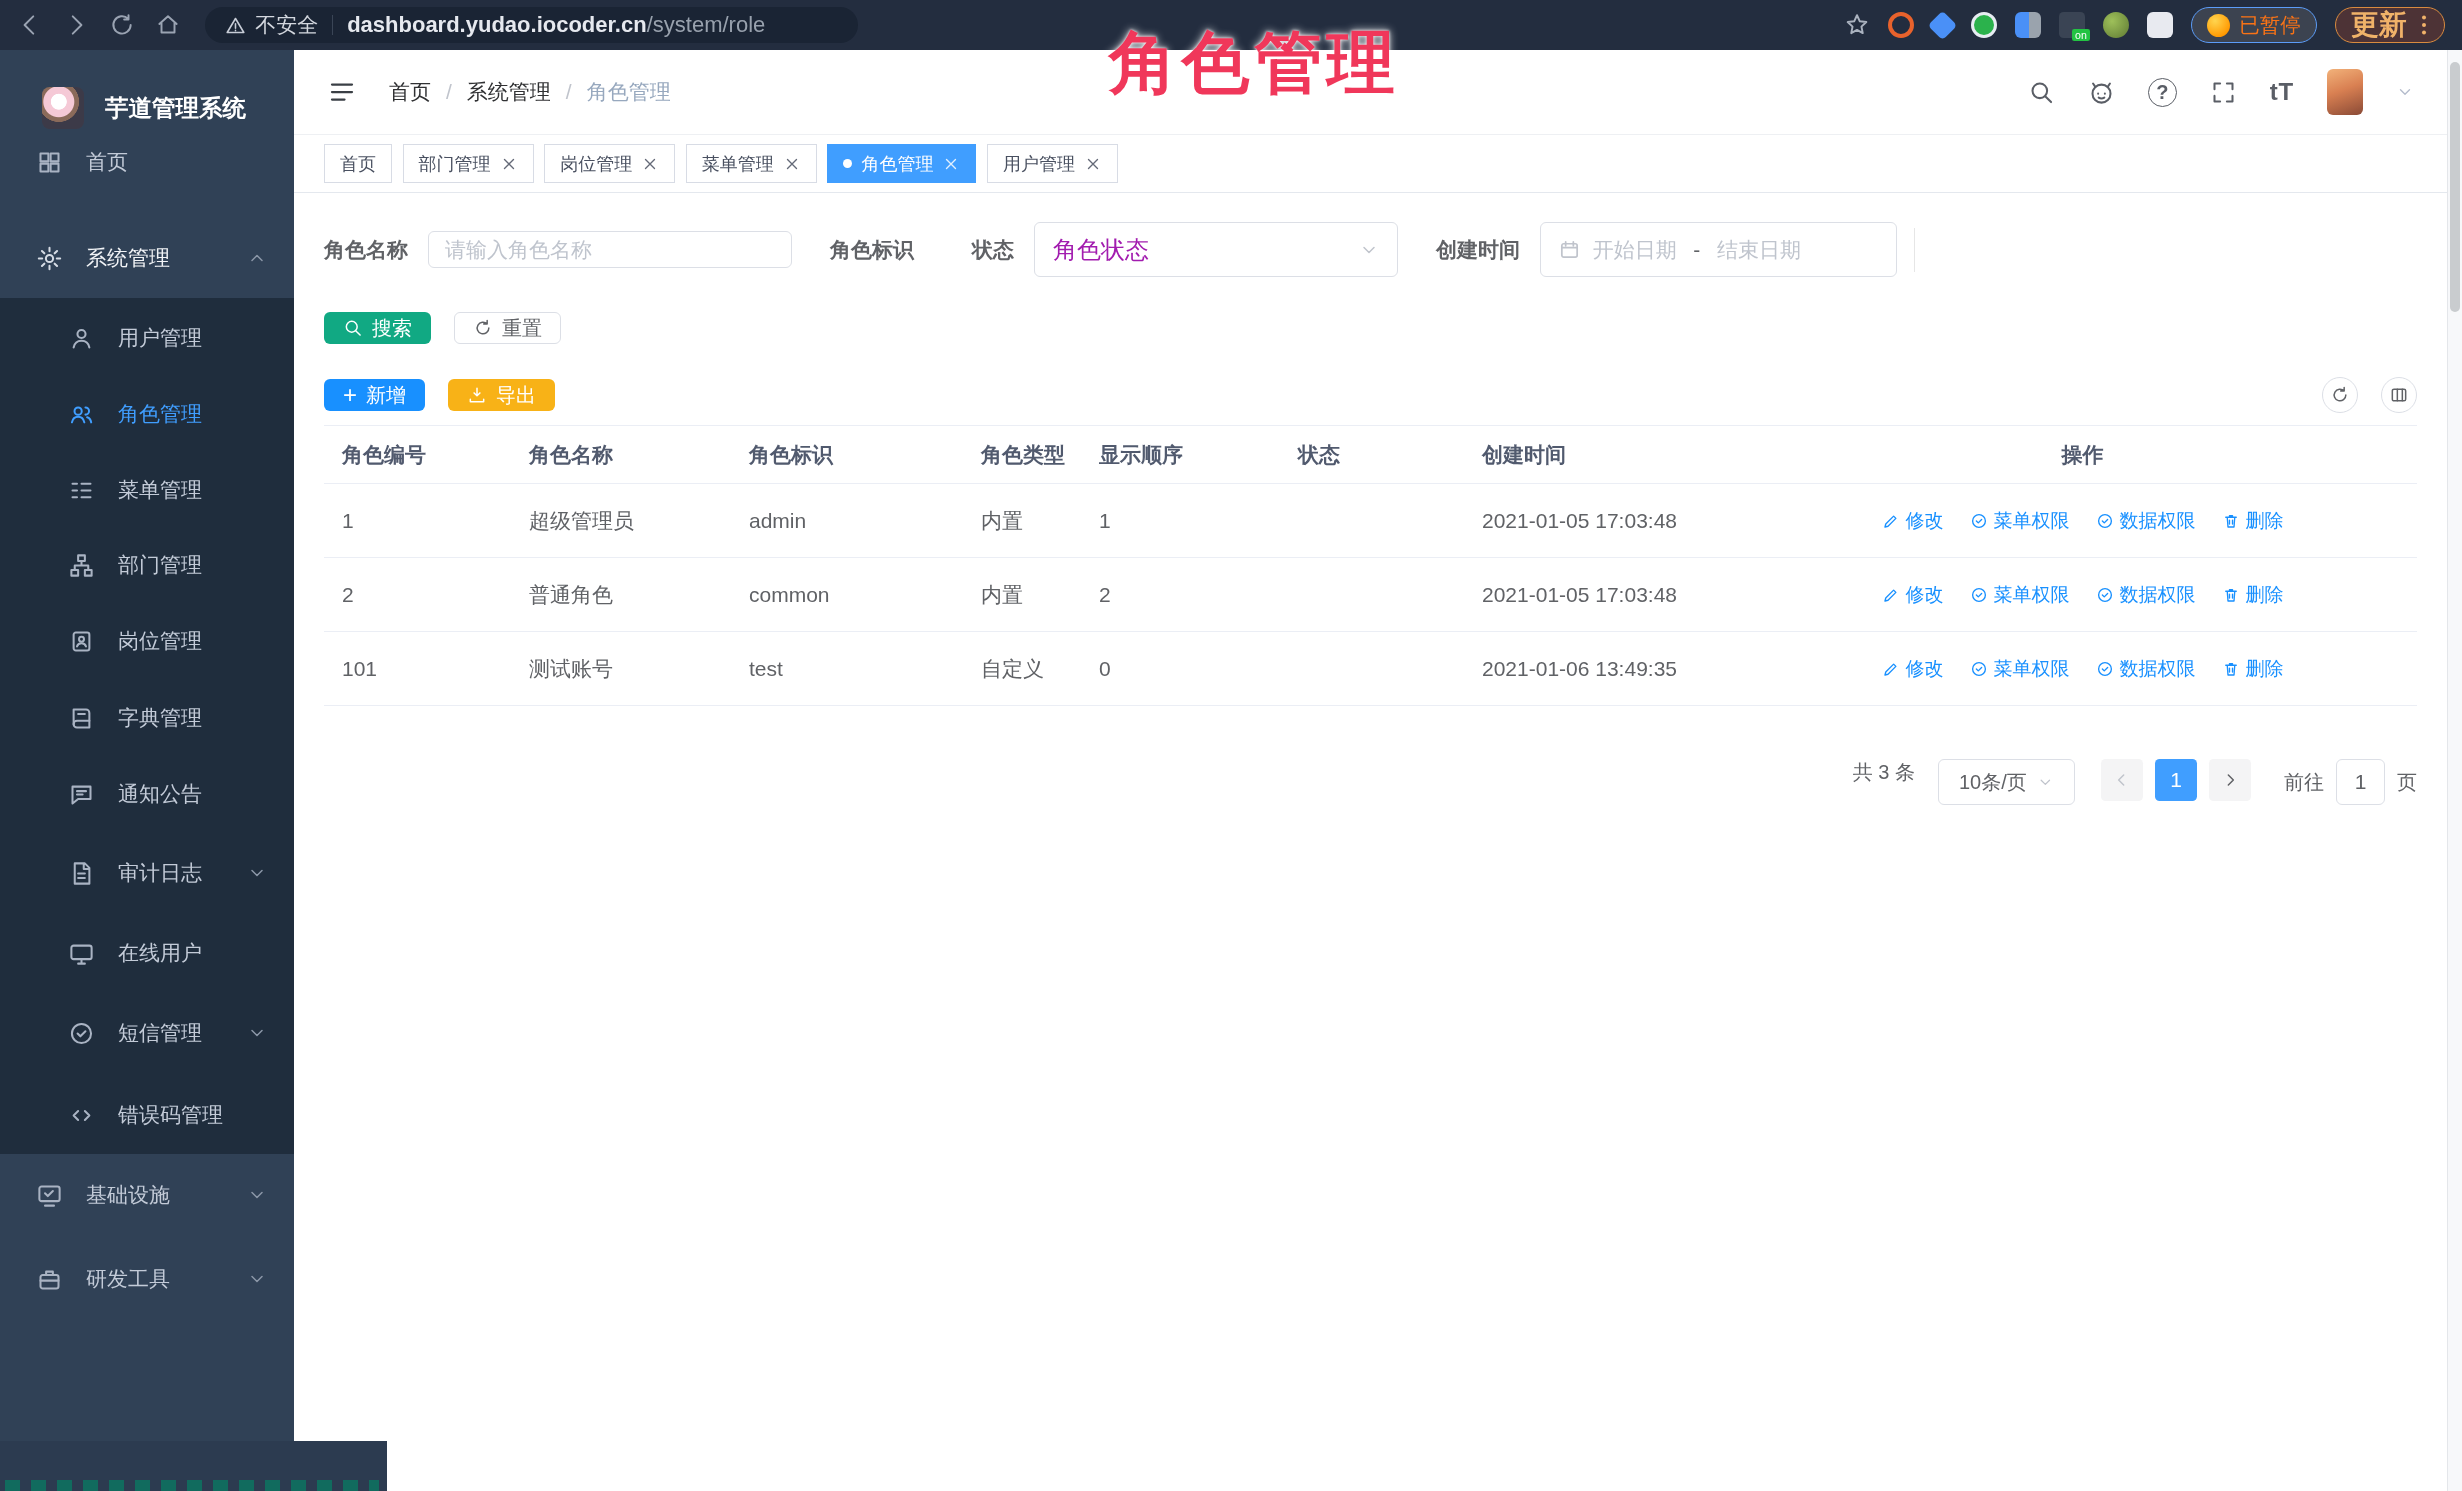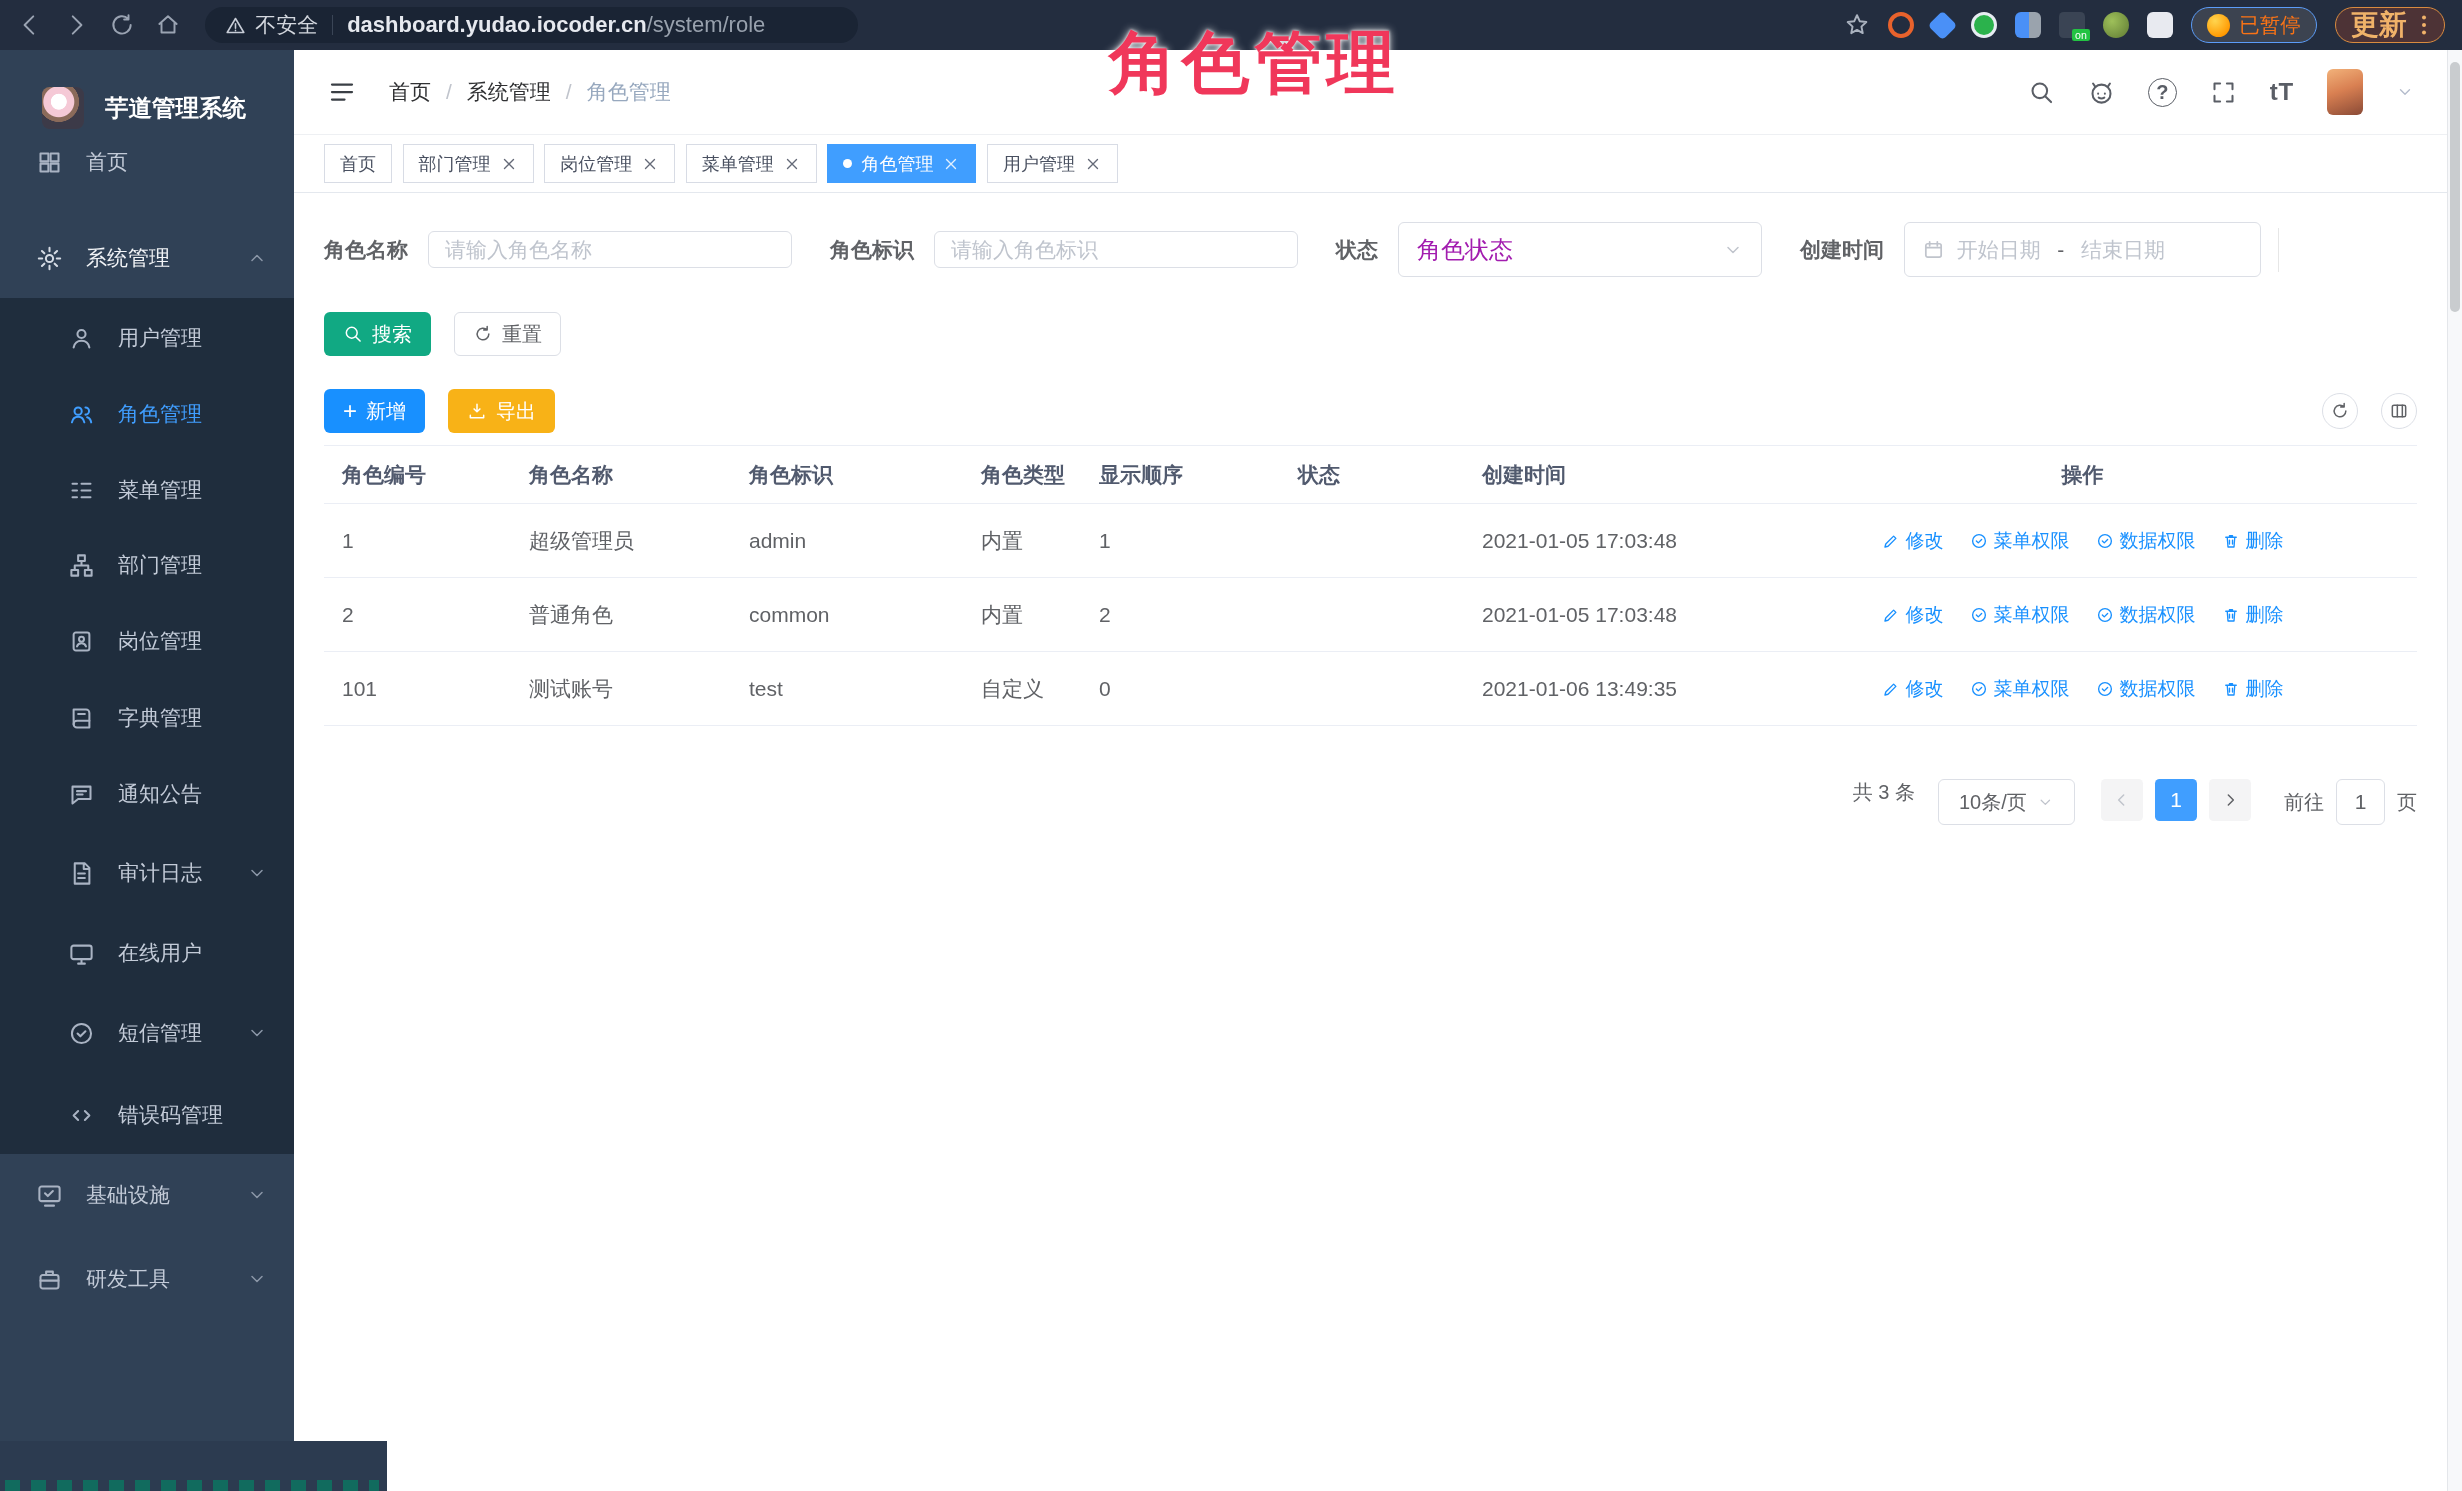--- a/index.html
+++ b/index.html
@@ -116,21 +116,21 @@
   .f-select .sel-caret { margin-left:auto; font-size:20px; color:#c0c4cc; }
   .f-range { width:357px; height:55px; border:0.8px solid #dcdfe6; border-radius:6px;
     display:flex; align-items:center; padding:0 16.7px; gap:12px; cursor:pointer; }
   .cal-ic { font-size:23px; color:#c0c4cc; }
   .rng-ph { font-size:21px; color:#bfc4cd;font-family:Liberation Mono, monospace; }
   .rng-sep { font-size:21px; color:#606266; margin:0 4.6px; }
   .f-divider { width:1.5px; height:44px; background:#e6e6e6; margin-left:4.6px; }
 
   .btn-row { margin-top:35px; display:flex; align-items:center; gap:23px; }
   .tool-row { margin-top:33px; display:flex; align-items:center; gap:23px; }
-  .btn { height:44px; border-radius:6px; font-size:20px; display:flex; align-items:center;
+  .btn { height:32px; border-radius:6px; font-size:20px; display:flex; align-items:center;
     gap:9px; padding:0 18px; cursor:pointer; border:0.8px solid transparent; white-space:nowrap;justify-content:space-between; }
   .btn .bic { font-size:20px; }
   .btn-search { background:#11a983; color:#fff; }
   .btn-reset  { background:#fff; color:#606266; border-color:#dcdfe6; }
   .btn-add    { background:#1890ff; color:#fff; }
   .btn-export { background:#f8b217; color:#fff; }
   .plus-glyph { font-size:24px; line-height:1; }
   .tool-right { margin-left:auto; display:flex; align-items:center; gap:23px; }
   .circle-btn { width:36px; height:36px; border-radius:50%; border:0.8px solid #dcdfe6;
     background:#fff; color:#606266; font-size:20px; display:flex; align-items:center;
@@ -508,21 +508,20 @@
 
   <div class="content">
 
     <div class="filters">
       <div class="f-item">
         <span class="f-label">角色名称</span>
         <input class="f-input" type="text" placeholder="请输入角色名称" style="">
       </div>
       <div class="f-item">
         <span class="f-label">角色标识</span>
-        <input class="f-input" type="text" placeholder="请输入角色标识" style="">
       </div>
       <div class="f-item">
         <span class="f-label">状态</span>
         <div class="f-select">
           <span class="ph">角色状态</span>
           <span class="ic sel-caret">
               <svg viewBox="0 0 24 24" fill="none" stroke="currentColor" stroke-width="1.8" stroke-linecap="round" stroke-linejoin="round">
                 <path d="m6 9 6 6 6-6"></path>
               </svg>
             </span>

